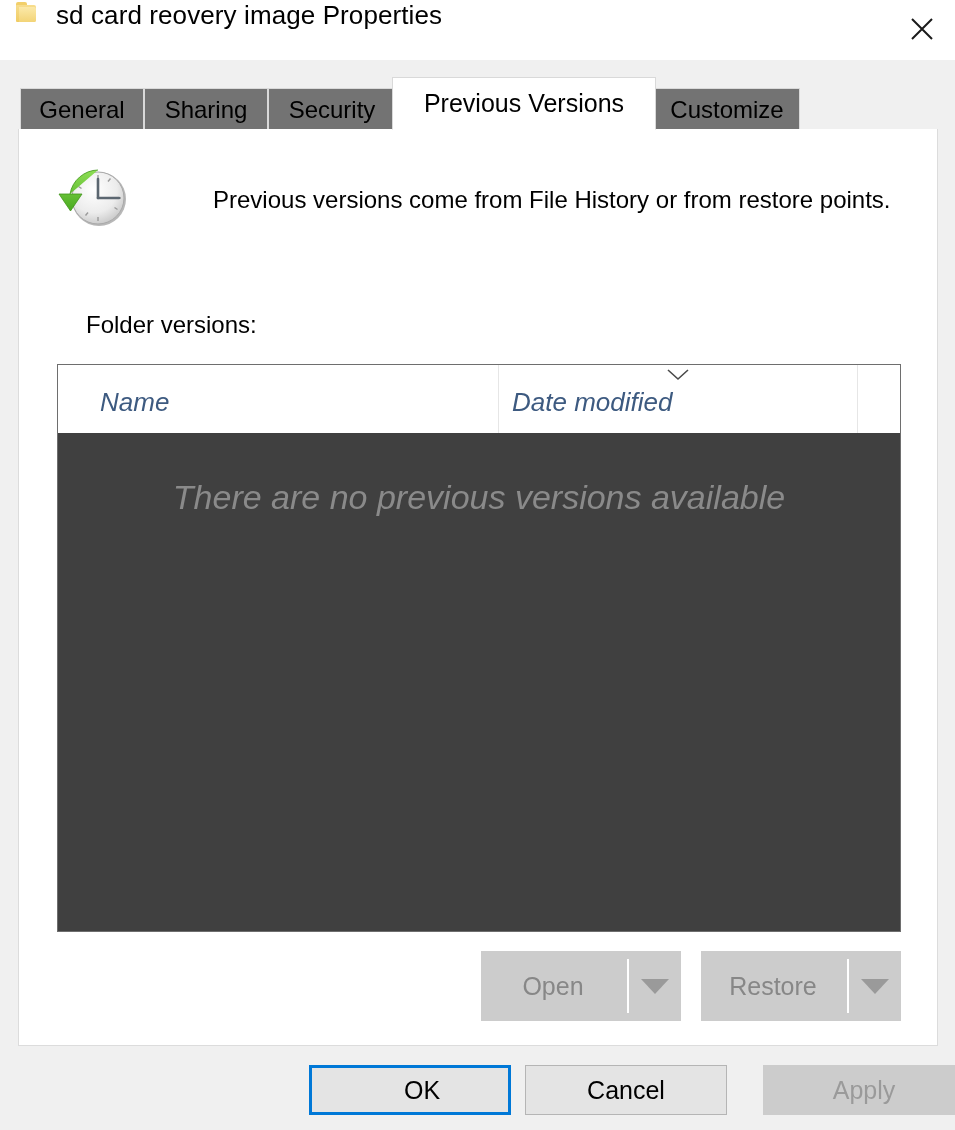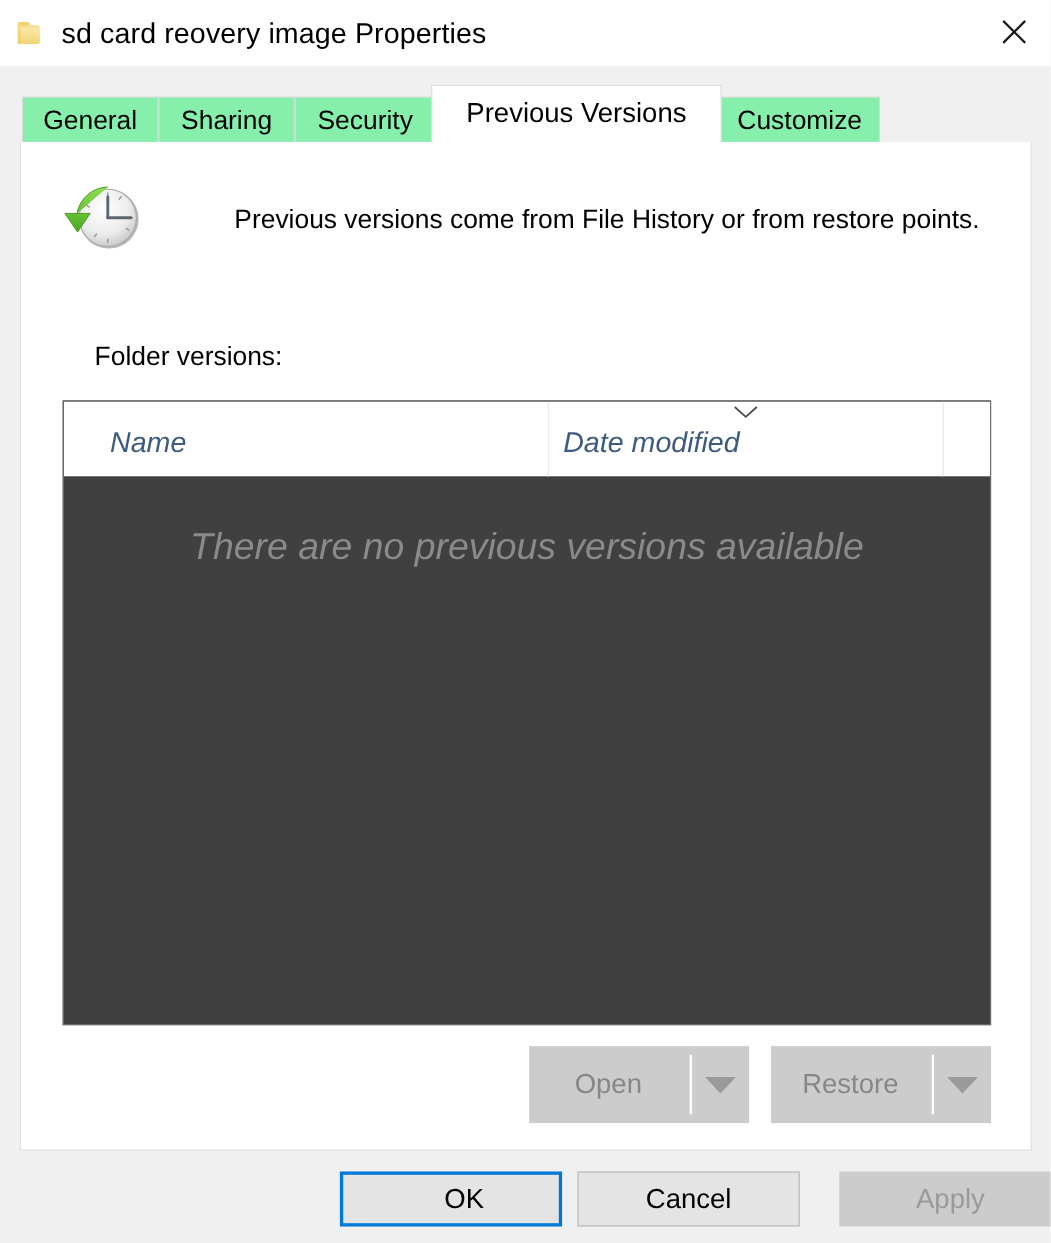--- a/index.html
+++ b/index.html
@@ -16,21 +16,20 @@
     -webkit-font-smoothing: antialiased;
   }
 
   
   .titlebar {
     position: absolute;
     left: 0; top: 0;
     width: 955px; height: 60px;
     background: #ffffff;
     display: flex;
-    align-items: center;
   }
   .title-folder-icon {
     margin-left: 16px;
     width: 26px; height: 24px;
     position: relative;
     flex: none;
   }
   .title-folder-icon .tab {
     position: absolute;
     left: 0; top: 2px;
@@ -73,21 +72,21 @@
   
   .tabstrip {
     position: absolute;
     left: 0; top: 60px;
     width: 955px; height: 70px;
   }
   .tab-item {
     position: absolute;
     bottom: 0;
     box-sizing: border-box;
-    background: #86efac;
+    background: #737373;
     border: 1px solid #d9d9d9;
     border-bottom: none;
     display: flex;
     align-items: center;
     justify-content: center;
     font-size: 24px;
     color: #000000;
     white-space: nowrap;
     padding: 0 11px;
     height: 42px;

